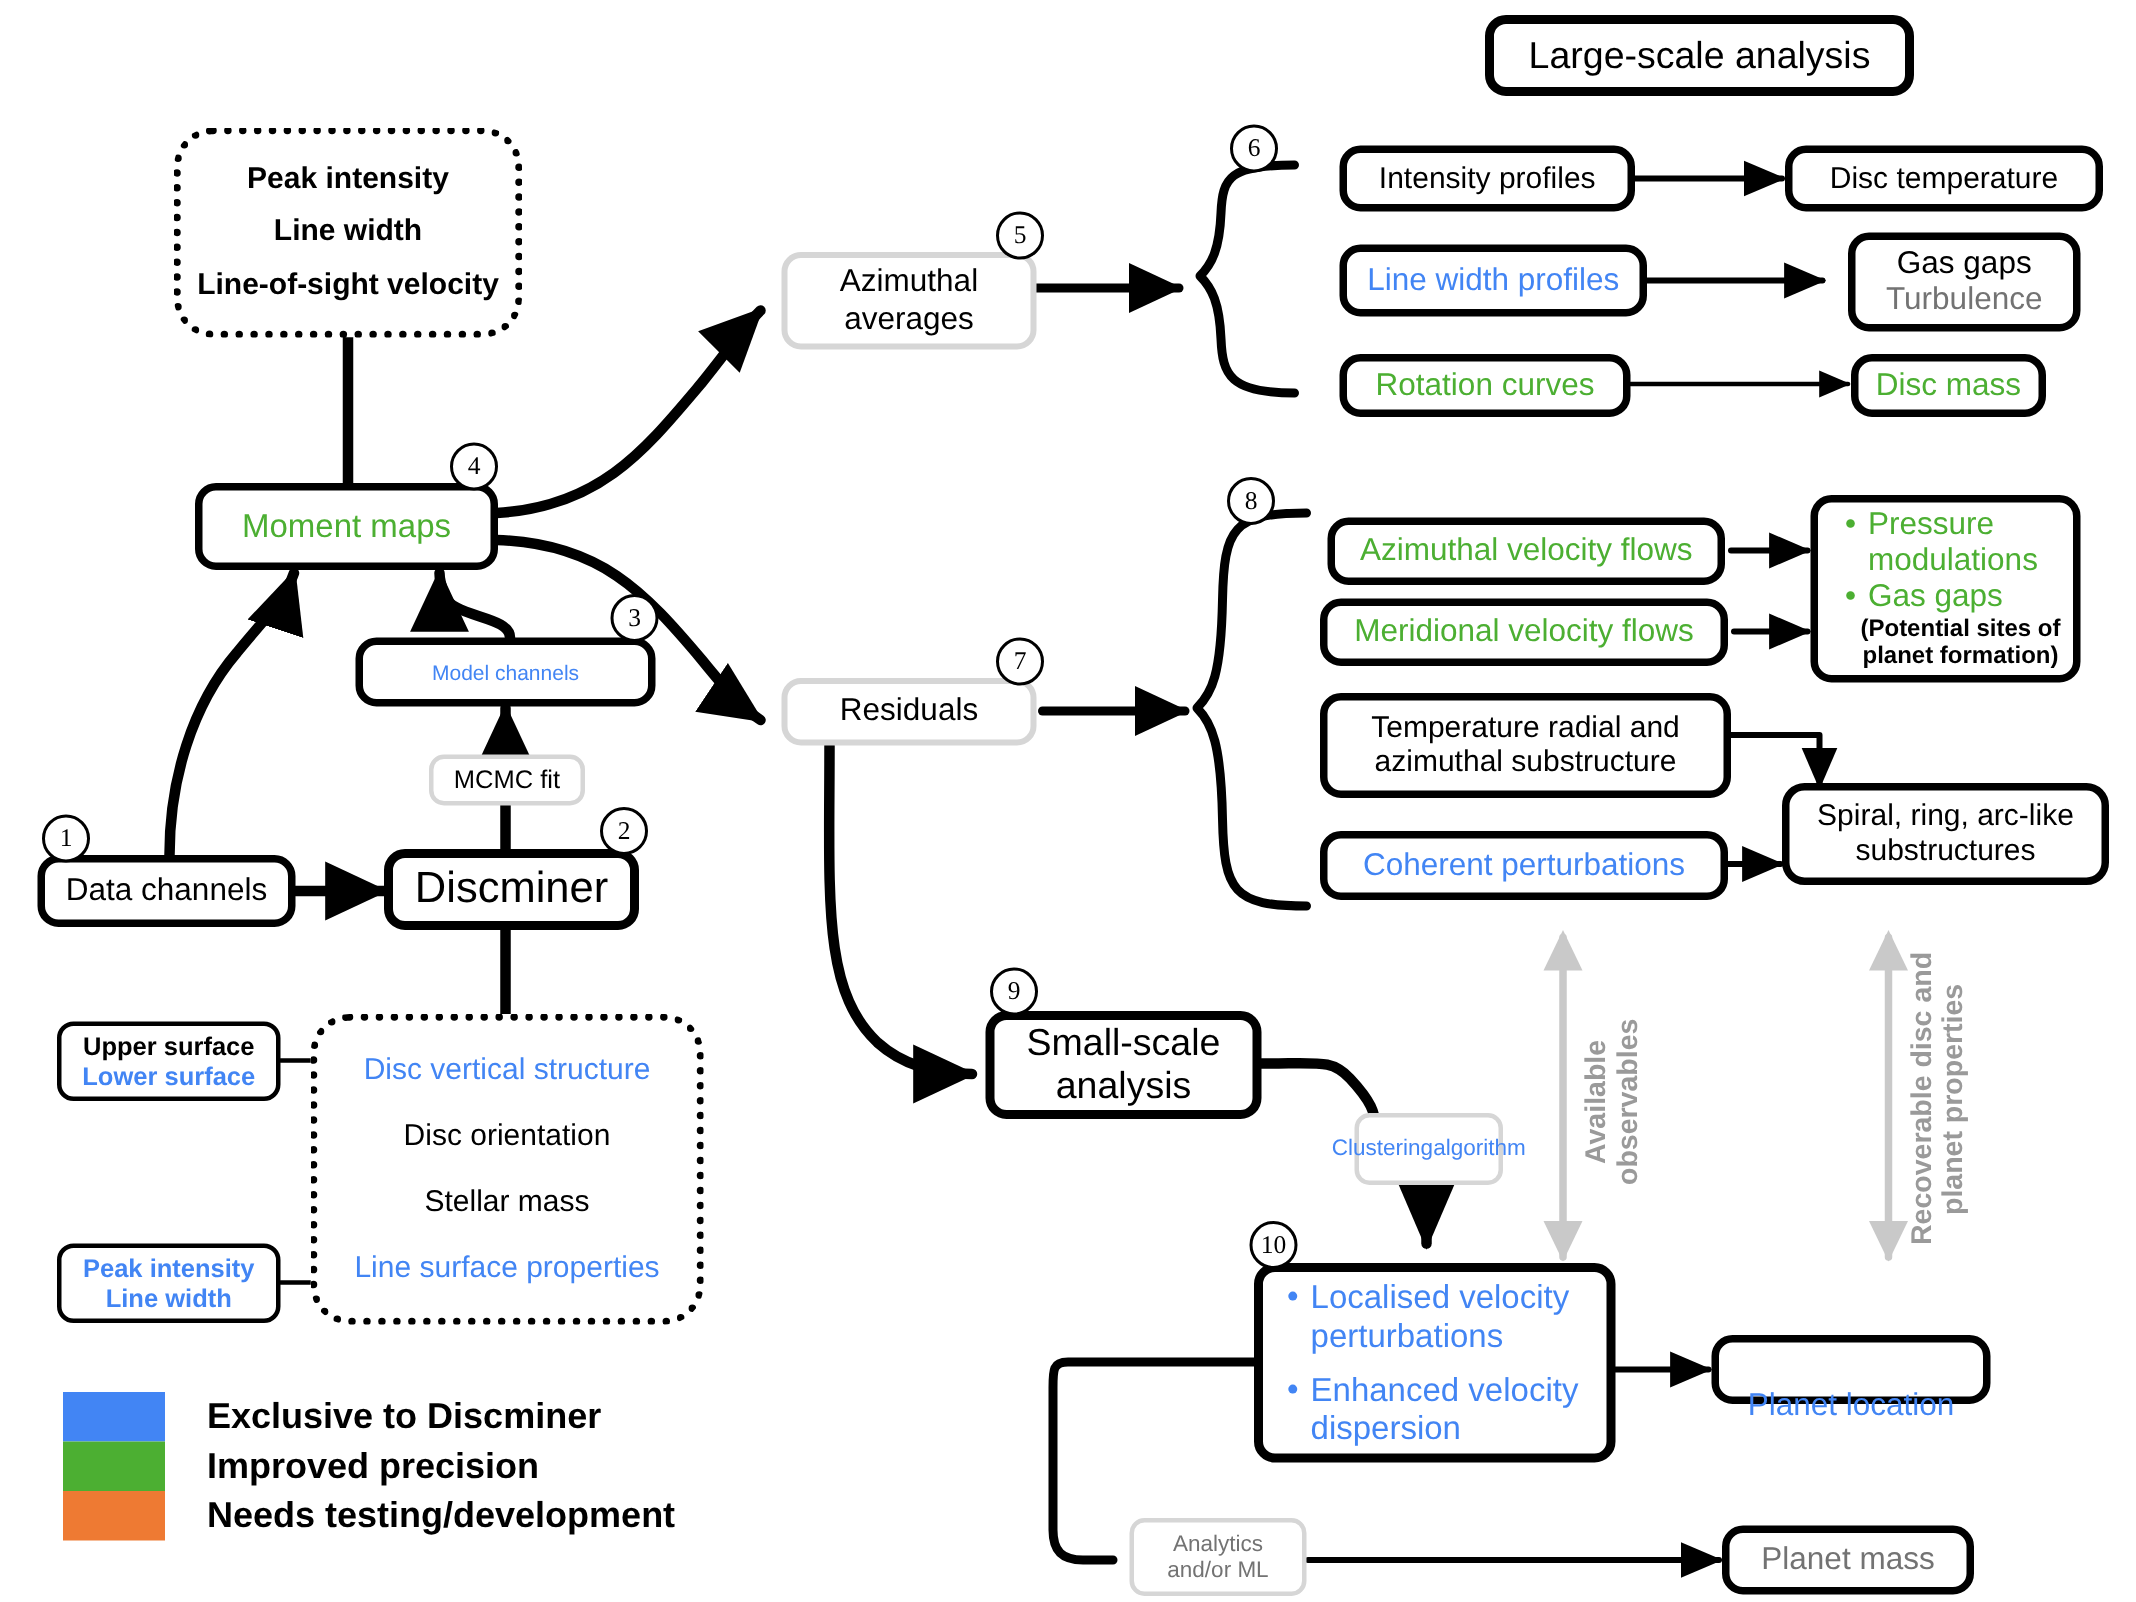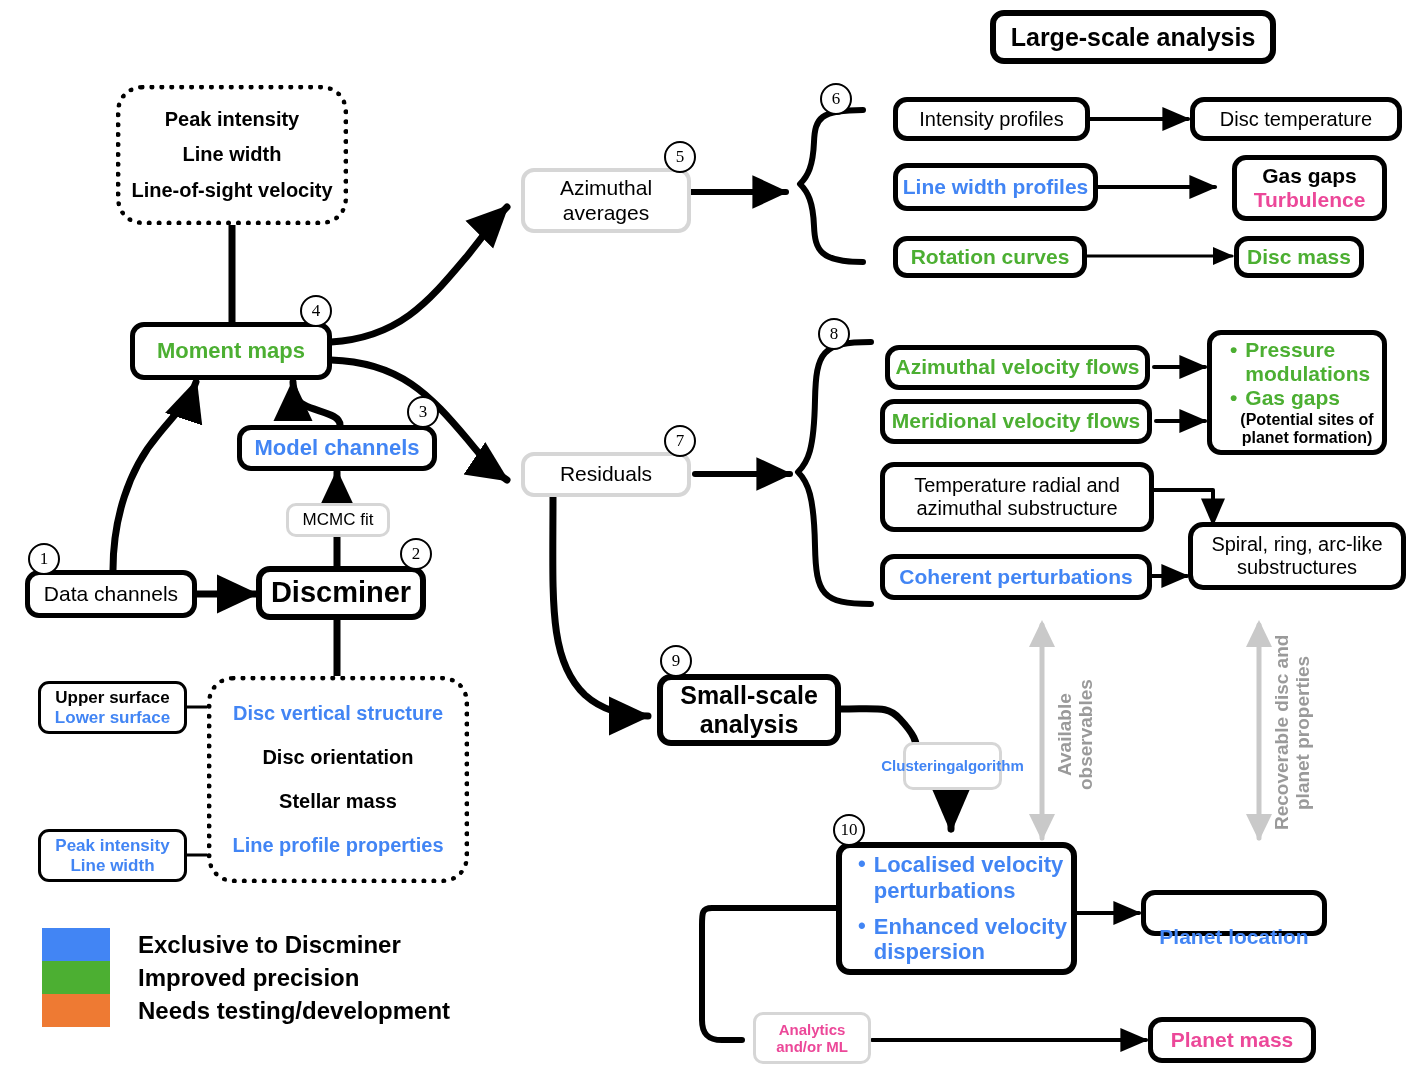--- a/index.html
+++ b/index.html
@@ -12,22 +12,22 @@
        justify-content:center;text-align:center;background:#fff;
        border:5px solid #000;border-radius:14px;line-height:1.15;z-index:3;}
   .box.thin{border-width:3px;border-radius:11px;}
   .box.grey{border:4px solid #d6d6d6;border-radius:13px;}
   .box.greysm{border:3px solid #d6d6d6;border-radius:10px;}
   .box.dotted{border:5px dotted #000;border-radius:26px;background:#fff;
               flex-direction:column;justify-content:space-around;z-index:2;}
 
   .blue{color:#4285f4;}
   .green{color:#4caf32;}
-  .orange{color:#ec4899;}
-  .bold{font-weight:bold;}
+  .orange{color:#737373;}
+  .bold{font-weight:normal;}
 
   .badge{position:absolute;width:28px;height:28px;border:2.5px solid #000;
          border-radius:50%;background:#fff;display:flex;align-items:center;
          justify-content:center;font-size:17px;font-weight:normal;z-index:6;
          font-family:"Liberation Serif","DejaVu Serif",serif;}
   .vlabel{position:absolute;color:#9a9a9a;font-weight:bold;font-size:19px;
           writing-mode:vertical-rl;transform:rotate(180deg);
           text-align:center;line-height:1.12;z-index:3;}
 
   .legend{position:absolute;z-index:4;}
@@ -128,21 +128,21 @@
     <div style="font-size:20px;font-weight:bold;">Line width</div>
     <div style="font-size:20px;font-weight:bold;">Line-of-sight velocity</div>
   </div>
 
   <div class="box" style="left:130px;top:322px;width:202px;height:58px;">
     <span class="green bold" style="font-size:22px;">Moment maps</span>
   </div>
   <div class="badge" style="left:300px;top:295px;">4</div>
 
   <div class="box" style="left:237px;top:425px;width:200px;height:46px;">
-    <span class="blue bold" style="font-size:22px;text-align:center;">Model channels</span>
+    <span class="blue bold" style="font-size:14px;text-align:center;">Model channels</span>
   </div>
   <div class="badge" style="left:407px;top:396px;">3</div>
 
   <div class="box greysm" style="left:286px;top:503px;width:104px;height:34px;">
     <span style="font-size:17px;">MCMC fit</span>
   </div>
 
   <div class="box" style="left:25px;top:570px;width:172px;height:48px;">
     <span style="font-size:21px;">Data channels</span>
   </div>
@@ -150,21 +150,21 @@
 
   <div class="box" style="left:256px;top:566px;width:170px;height:54px;border-width:6px;">
     <span class="bold" style="font-size:29px;">Discminer</span>
   </div>
   <div class="badge" style="left:400px;top:538px;">2</div>
 
   <div class="box dotted" style="left:207px;top:676px;width:262px;height:207px;padding:10px 8px;">
     <div class="blue bold" style="font-size:20px;">Disc vertical structure</div>
     <div class="bold" style="font-size:20px;">Disc orientation</div>
     <div class="bold" style="font-size:20px;">Stellar mass</div>
-    <div class="blue bold" style="font-size:20px;">Line profile properties</div>
+    <div class="blue bold" style="font-size:20px;">Line surface properties</div>
   </div>
 
   <div class="box thin" style="left:38px;top:681px;width:149px;height:53px;flex-direction:column;">
     <span style="font-size:17px;font-weight:bold;">Upper surface</span>
     <span class="blue" style="font-size:17px;font-weight:bold;">Lower surface</span>
   </div>
 
   <div class="box thin" style="left:38px;top:829px;width:149px;height:53px;flex-direction:column;">
     <span class="blue" style="font-size:17px;font-weight:bold;">Peak intensity</span>
     <span class="blue" style="font-size:17px;font-weight:bold;">Line width</span>

